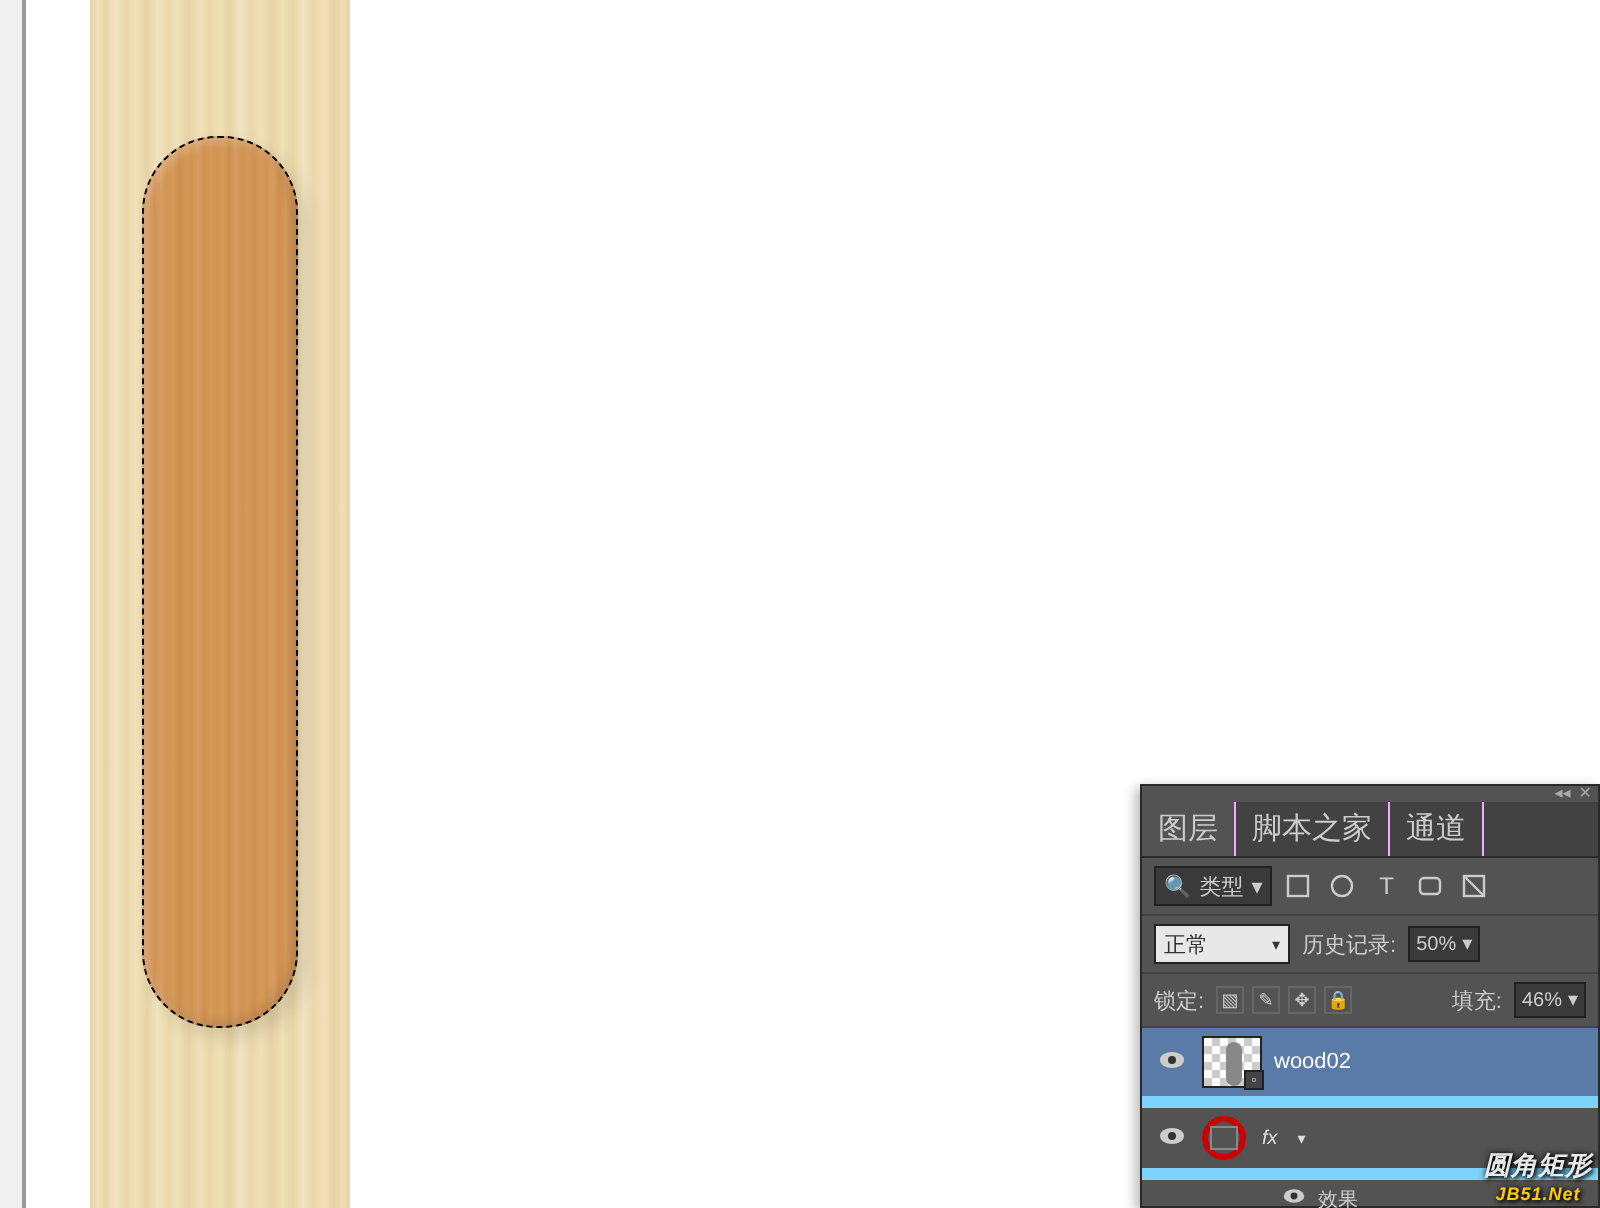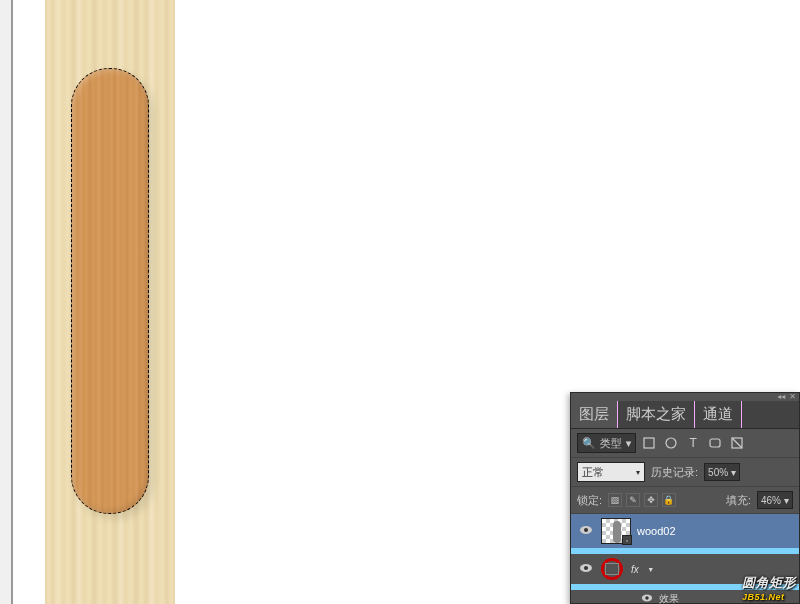--- a/index.html
+++ b/index.html
@@ -108,21 +108,21 @@
   .layer-name{ flex:1; font-size:11px; }
   .fx-label{ font-size:10px; color:#ddd; margin-right:4px;font-style:italic;}
   .fx-caret{ font-size:8px; color:#ddd;}
   .sub-effect{ padding:2px 6px 4px 70px; display:flex; align-items:center; gap:6px; font-size:10px; color:#ccc;}
   
   .watermark{
     position:absolute; right:4px; bottom:2px; color:rgba(255,255,255,0.9);
     font-size:13px; font-weight:bold; text-shadow:1px 1px 2px #000, 0 0 3px #000;
     font-style:italic; letter-spacing:0.5px; pointer-events:none;
   }
-  .watermark .sub{ font-size:9px; display:block; text-align:left; color:#fc0;}
+  .watermark .sub{ font-size:9px; display:block; text-align:center; color:#fc0;}
 </style>
 </head>
 <body>
 
 <div class="app">
   <div class="ruler-side"></div>
   <div class="canvas-frame">
     <div class="wood-plank"></div>
     <div class="shape-shadow"></div>
     <div class="rounded-shape"></div>

